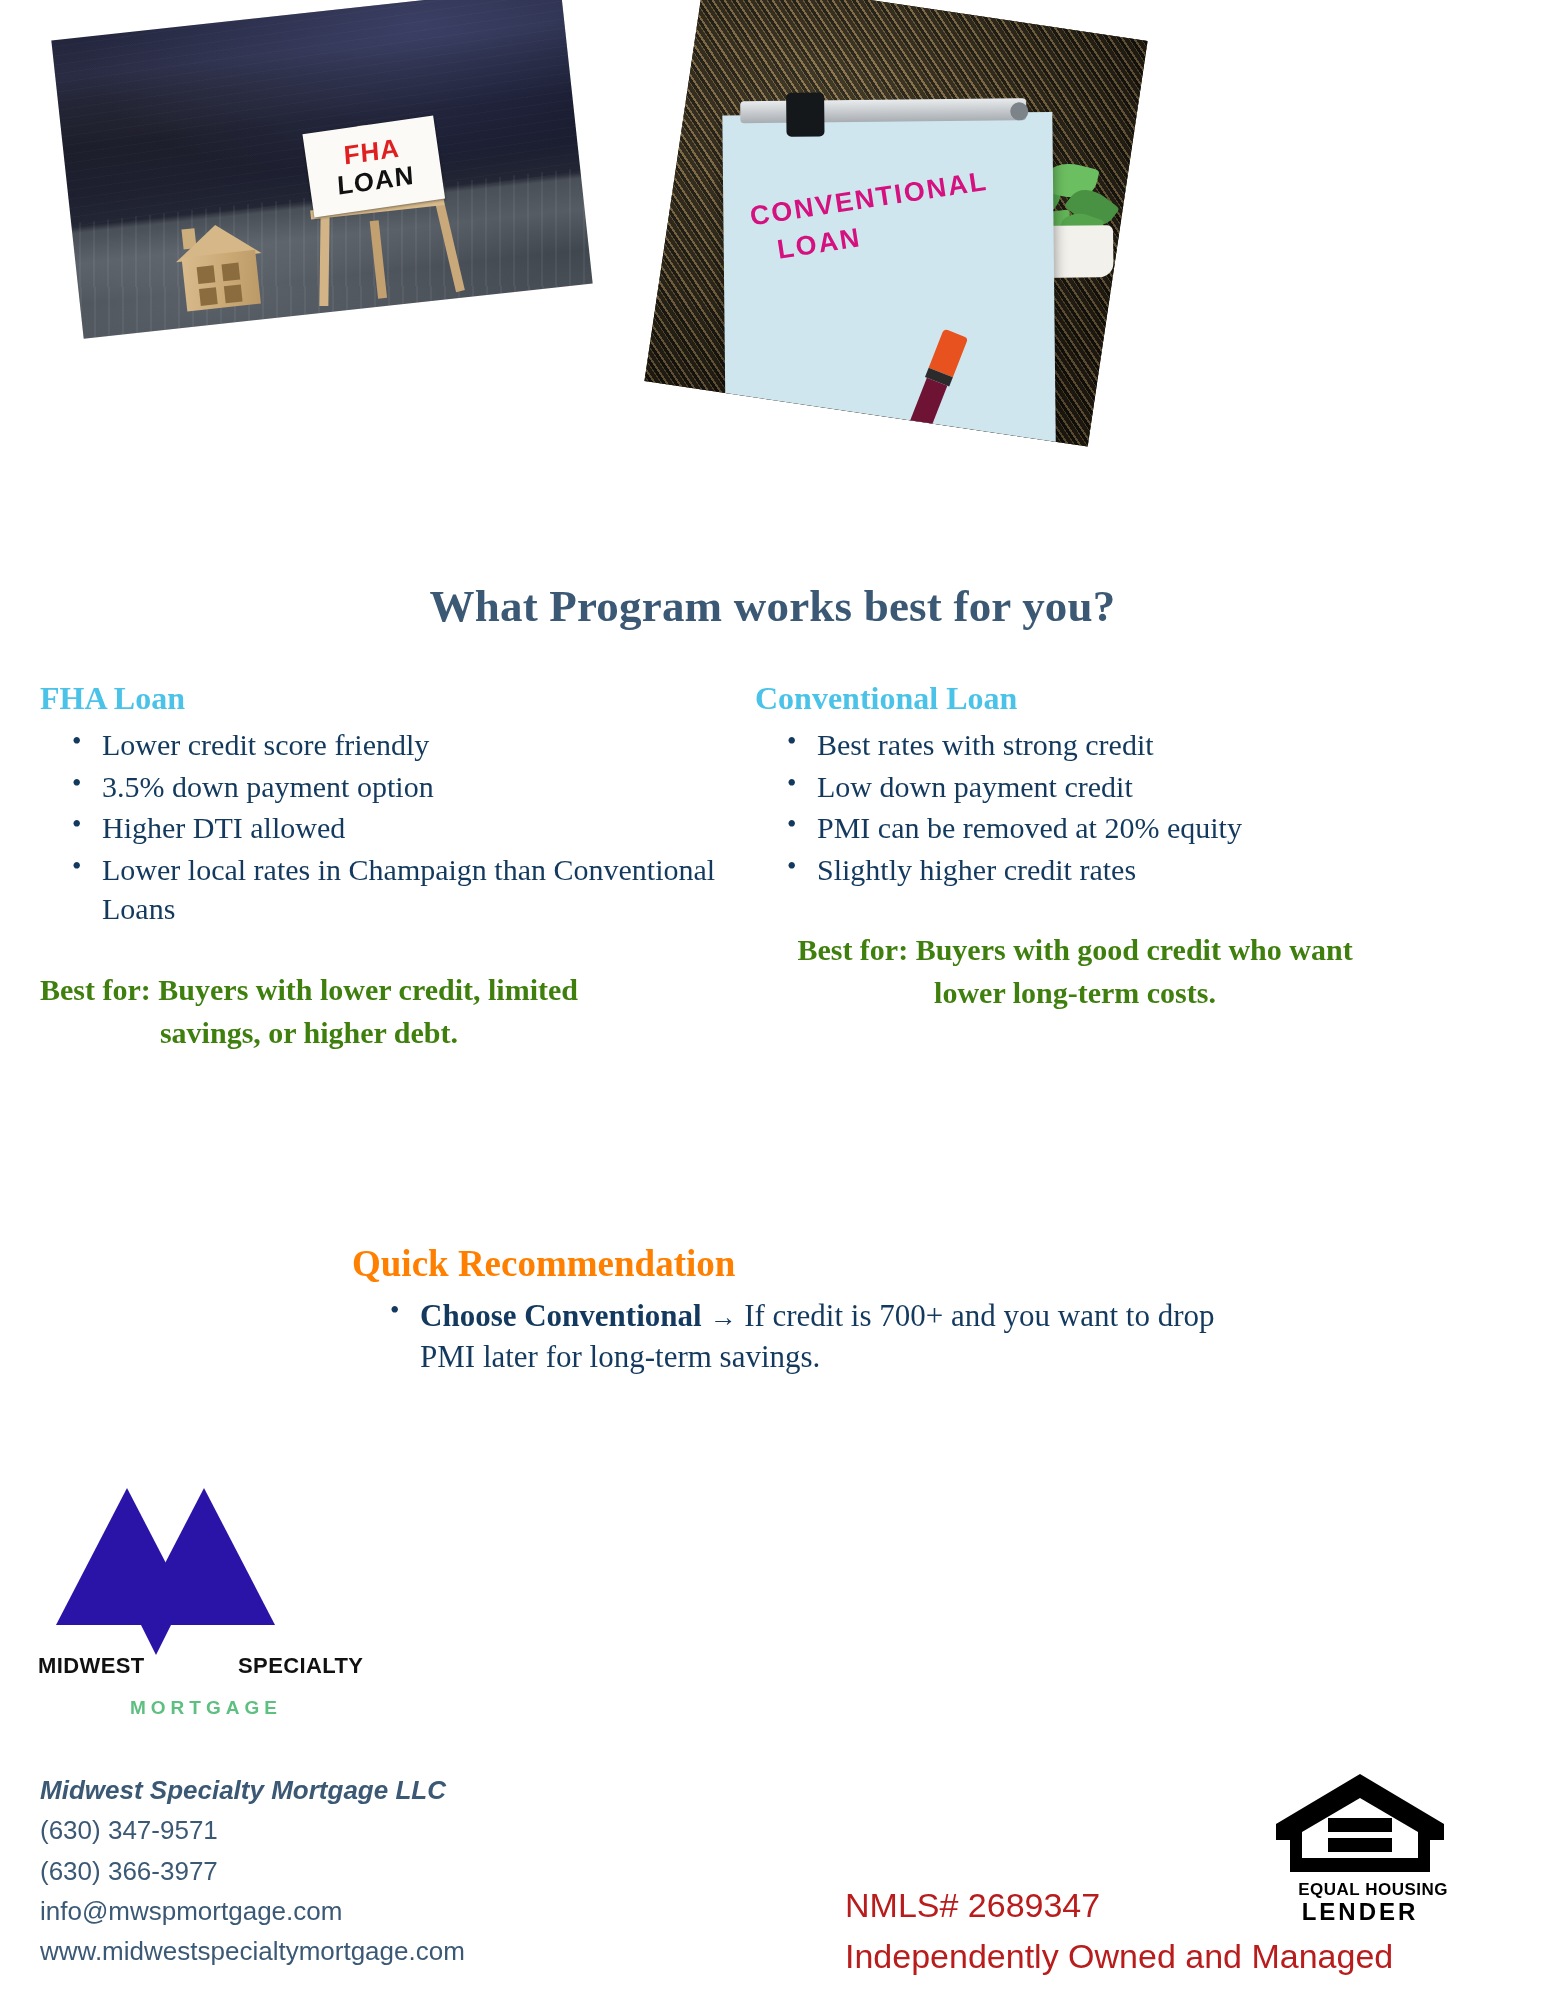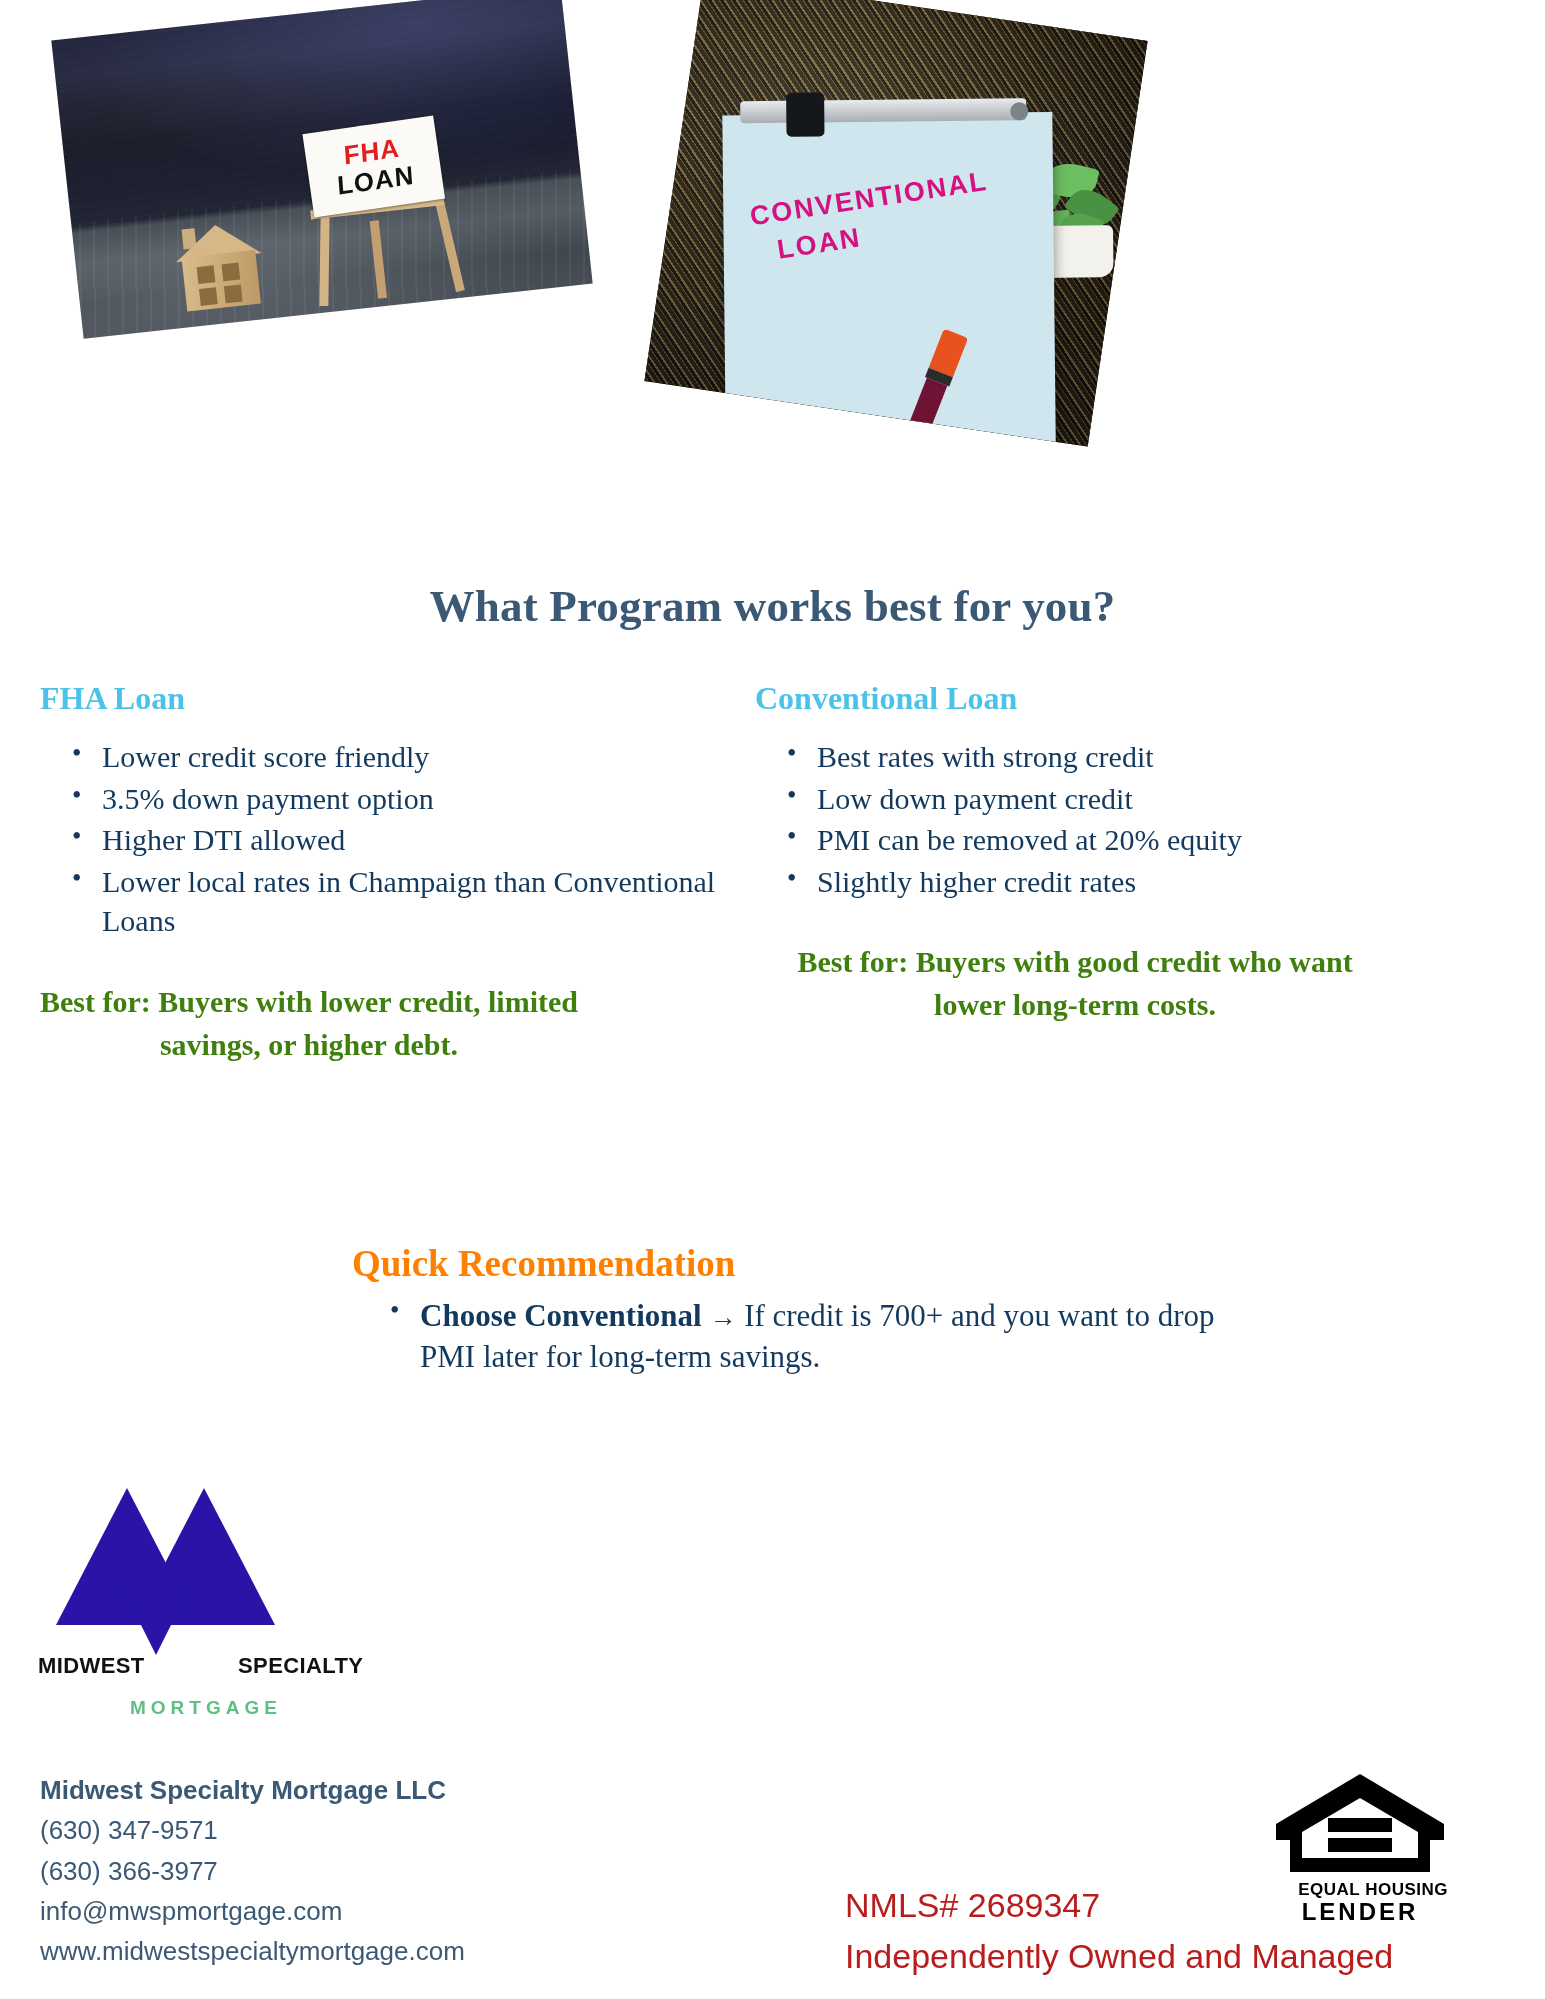--- a/index.html
+++ b/index.html
@@ -164,21 +164,21 @@
   .columns { position:absolute; top: 680px; left: 0; width:1545px; }
   .col { position:absolute; top:0; }
   .col-fha  { left: 40px;  width: 690px; }
   .col-conv { left: 755px; width: 690px; }
 
   .col-head {
     font-family:"Liberation Serif", serif;
     font-weight: bold;
     font-size: 32px;
     color: #4bc3e8;
-    margin-bottom: 20px;
+    margin-bottom: 8px;
   }
   .col-list {
     margin: 0; padding: 0 0 0 62px;
     list-style: none;
     font-family:"Liberation Serif", serif;
     font-size: 30px;
     color: #133a5e;
     line-height: 1.32;
   }
   .col-list li { position: relative; margin-bottom: 2px; }
@@ -262,21 +262,21 @@
     font-family:"Liberation Sans", sans-serif;
     font-weight: bold; font-size: 19px; color:#5dbf80; letter-spacing: 5px;
   }
 
   
   .contact {
     position:absolute; left: 40px; top: 1770px;
     font-family:"Liberation Sans", sans-serif;
     font-size: 26px; color:#3b5975; line-height: 1.55;
   }
-  .contact .company { font-weight: bold; font-size: 26px; }
+  .contact .company { font-weight: bold; font-size: 26px; font-style: italic; }
 
   
   .nmls {
     position:absolute; left: 845px; top: 1880px;
     font-family:"Liberation Sans", sans-serif;
     font-size: 34px; color:#b91c1c; line-height: 1.5;
   }
 
   
   .ehl { position:absolute; left: 1272px; top: 1768px; width: 176px; }

